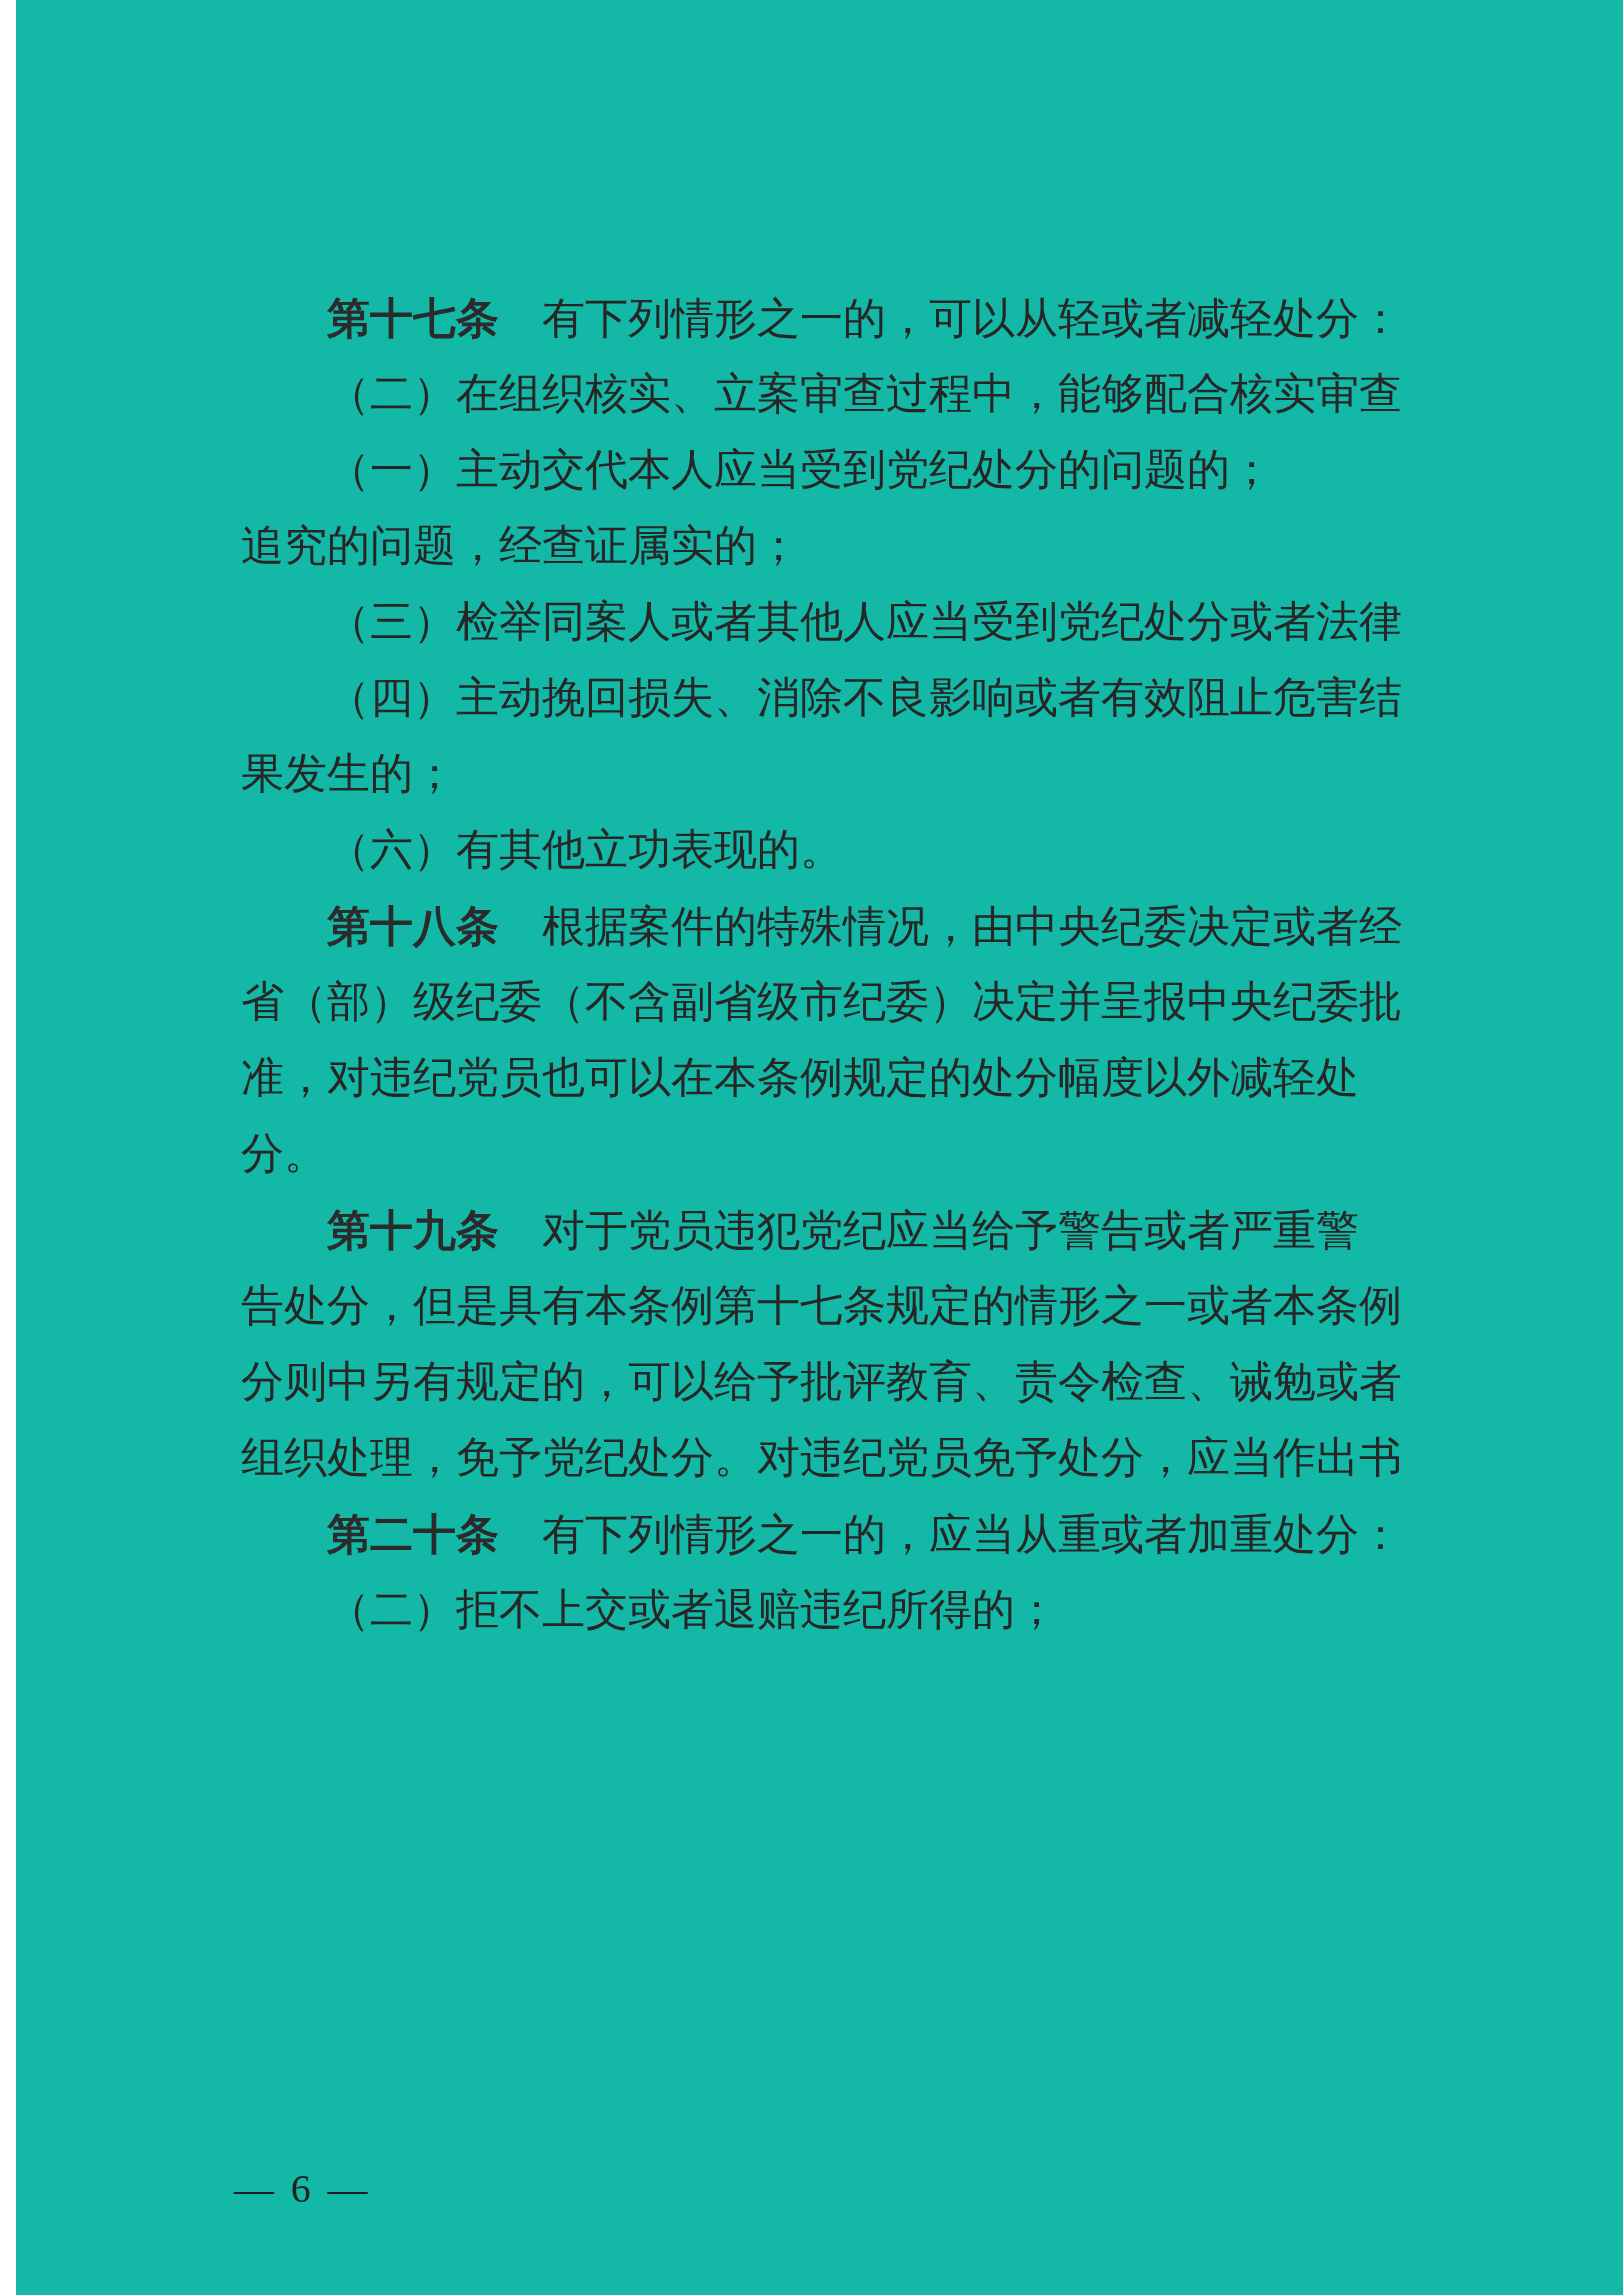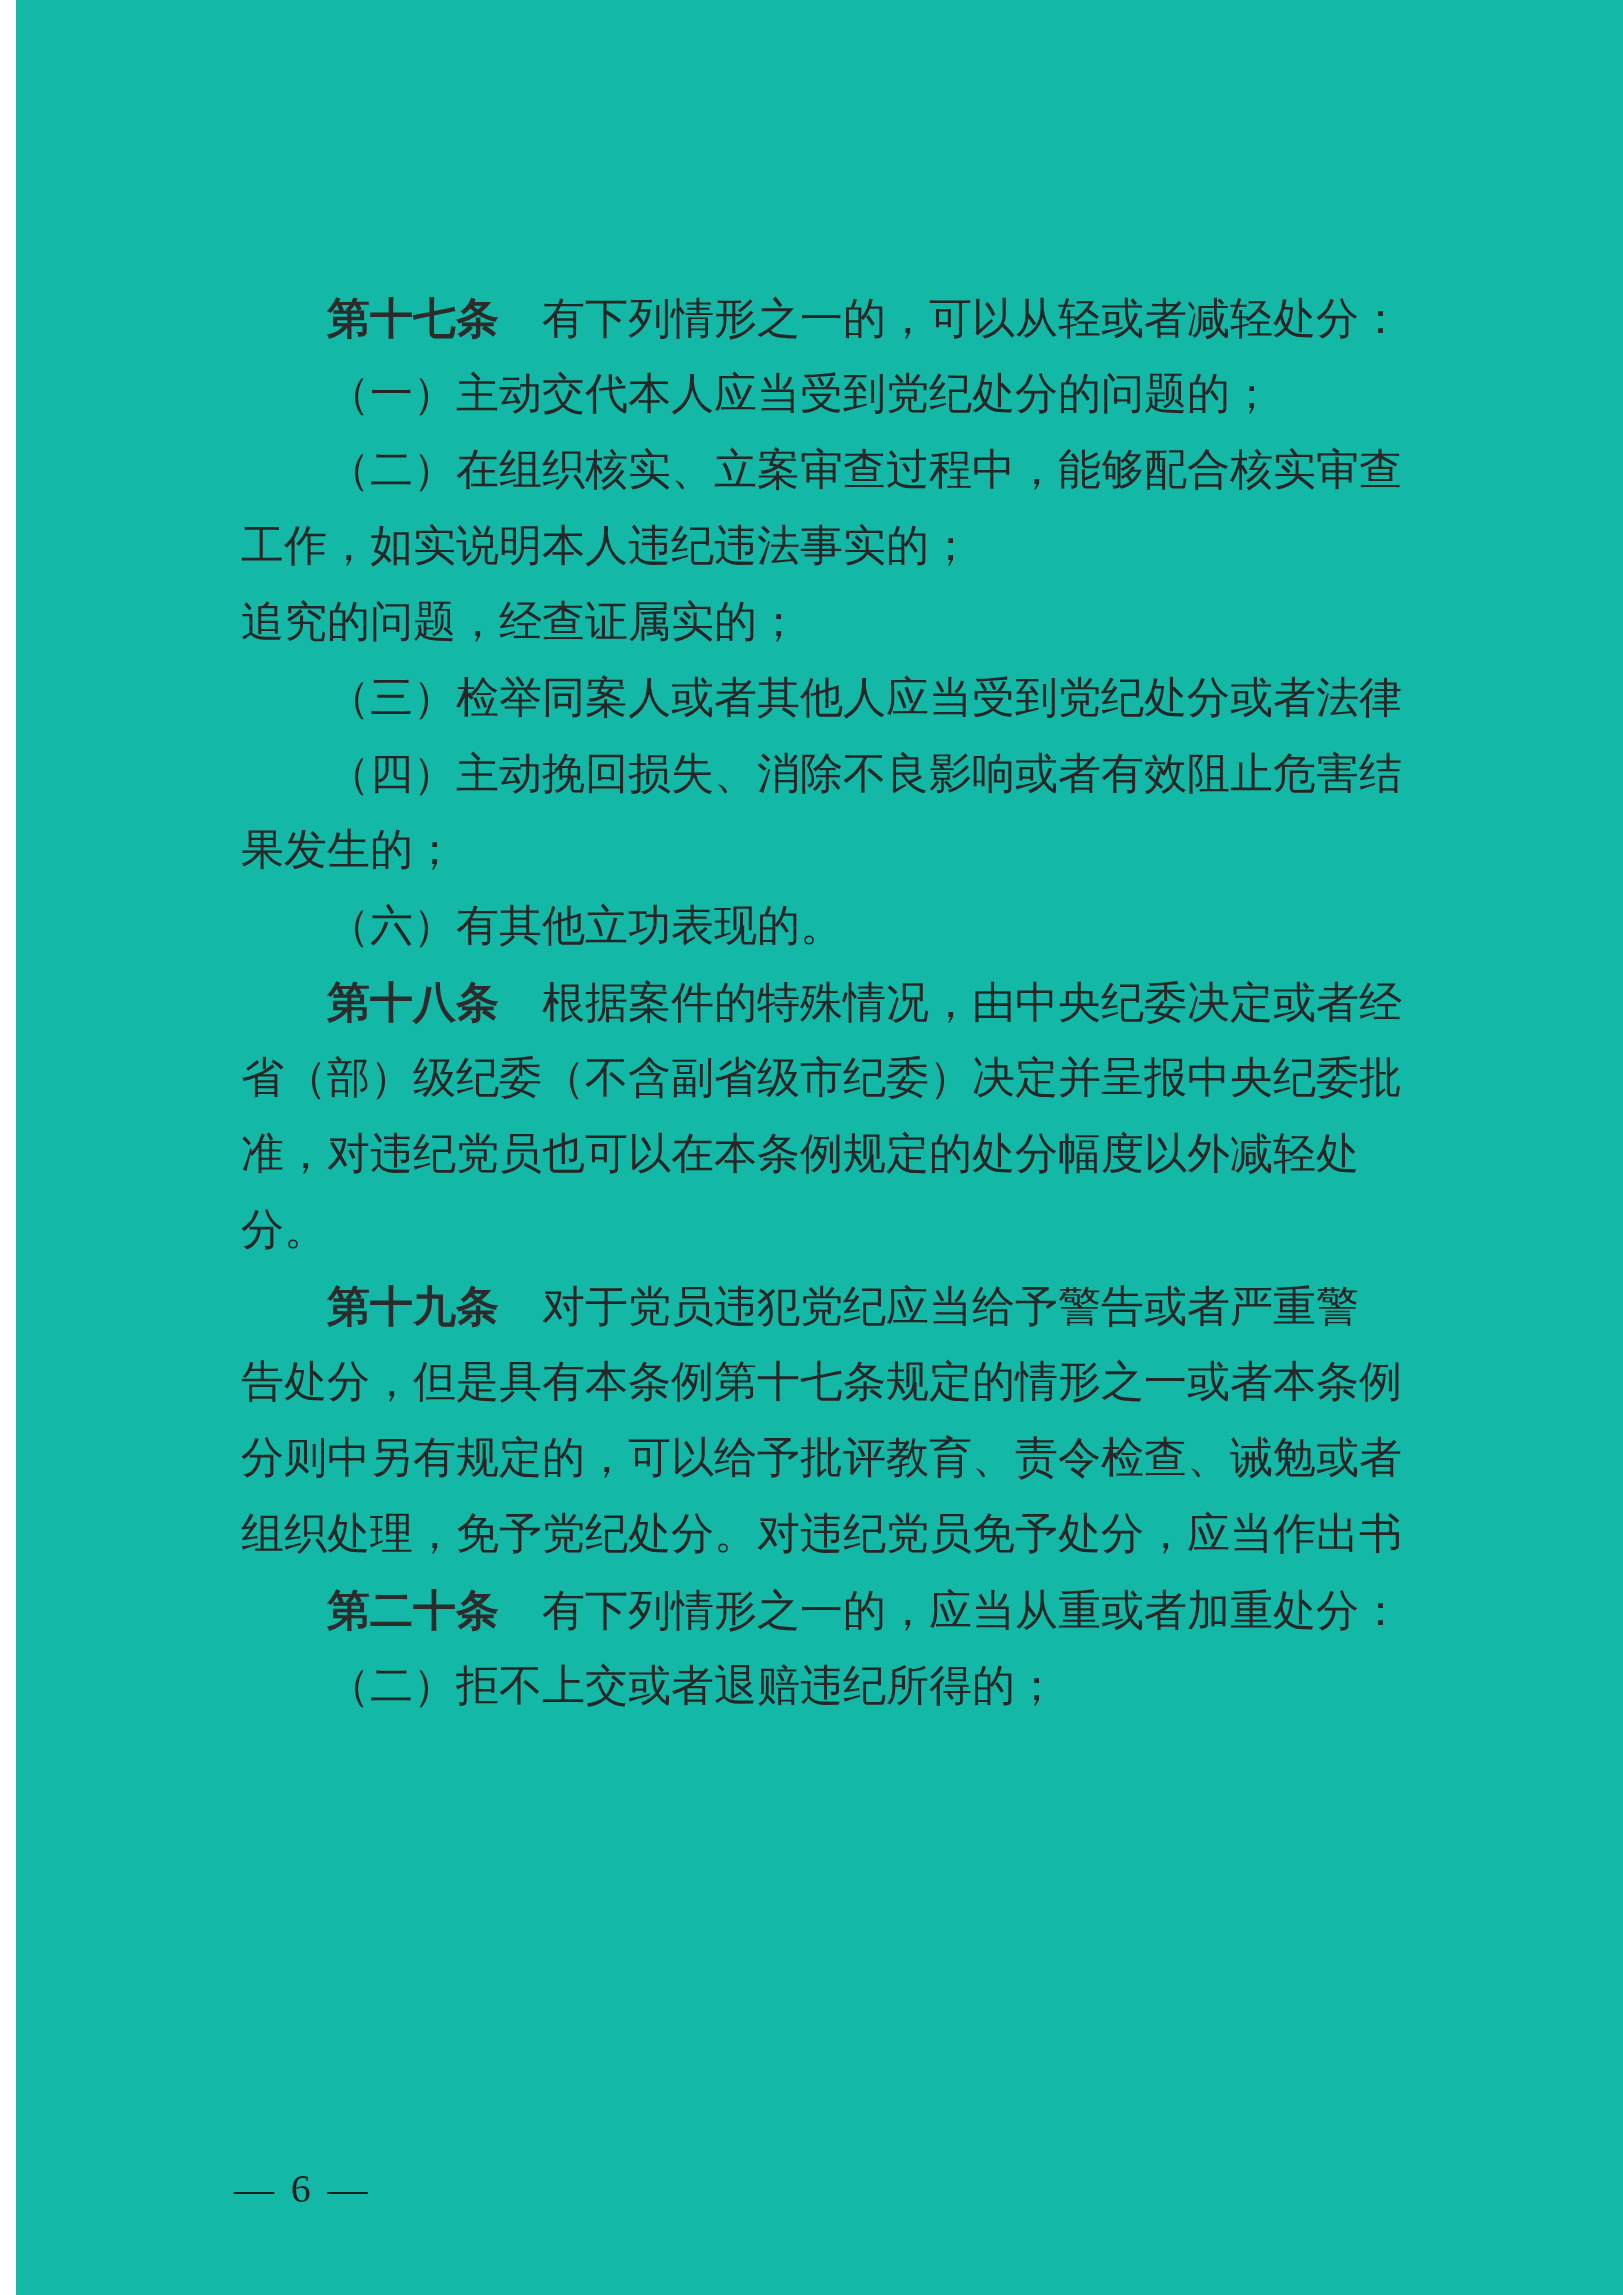--- a/index.html
+++ b/index.html
@@ -56,23 +56,22 @@
     font-family: "Liberation Serif", "DejaVu Serif", serif;
     white-space: nowrap;
   }
 </style>
 </head>
 <body>
 
 <div class="page">
   <div class="text-block" id="text-block">
       <div class="doc-line indent"><span class="part-bold">第十七条</span><span class="part-body">　有下列情形之一的，可以从轻或者减轻处分：</span></div>
+      <div class="doc-line indent"><span class="part-body">（二）在组织核实、立案审查过程中，能够配合核实审查</span></div>
       <div class="doc-line indent"><span class="part-body">（一）主动交代本人应当受到党纪处分的问题的；</span></div>
-      <div class="doc-line indent"><span class="part-body">（二）在组织核实、立案审查过程中，能够配合核实审查</span></div>
-      <div class="doc-line"><span class="part-body">工作，如实说明本人违纪违法事实的；</span></div>
       <div class="doc-line"><span class="part-body">追究的问题，经查证属实的；</span></div>
       <div class="doc-line indent"><span class="part-body">（三）检举同案人或者其他人应当受到党纪处分或者法律</span></div>
       <div class="doc-line indent"><span class="part-body">（四）主动挽回损失、消除不良影响或者有效阻止危害结</span></div>
       <div class="doc-line"><span class="part-body">果发生的；</span></div>
       <div class="doc-line indent"><span class="part-body">（六）有其他立功表现的。</span></div>
       <div class="doc-line indent"><span class="part-bold">第十八条</span><span class="part-body">　根据案件的特殊情况，由中央纪委决定或者经</span></div>
       <div class="doc-line"><span class="part-body">省（部）级纪委（不含副省级市纪委）决定并呈报中央纪委批</span></div>
       <div class="doc-line"><span class="part-body">准，对违纪党员也可以在本条例规定的处分幅度以外减轻处</span></div>
       <div class="doc-line"><span class="part-body">分。</span></div>
       <div class="doc-line indent"><span class="part-bold">第十九条</span><span class="part-body">　对于党员违犯党纪应当给予警告或者严重警</span></div>

